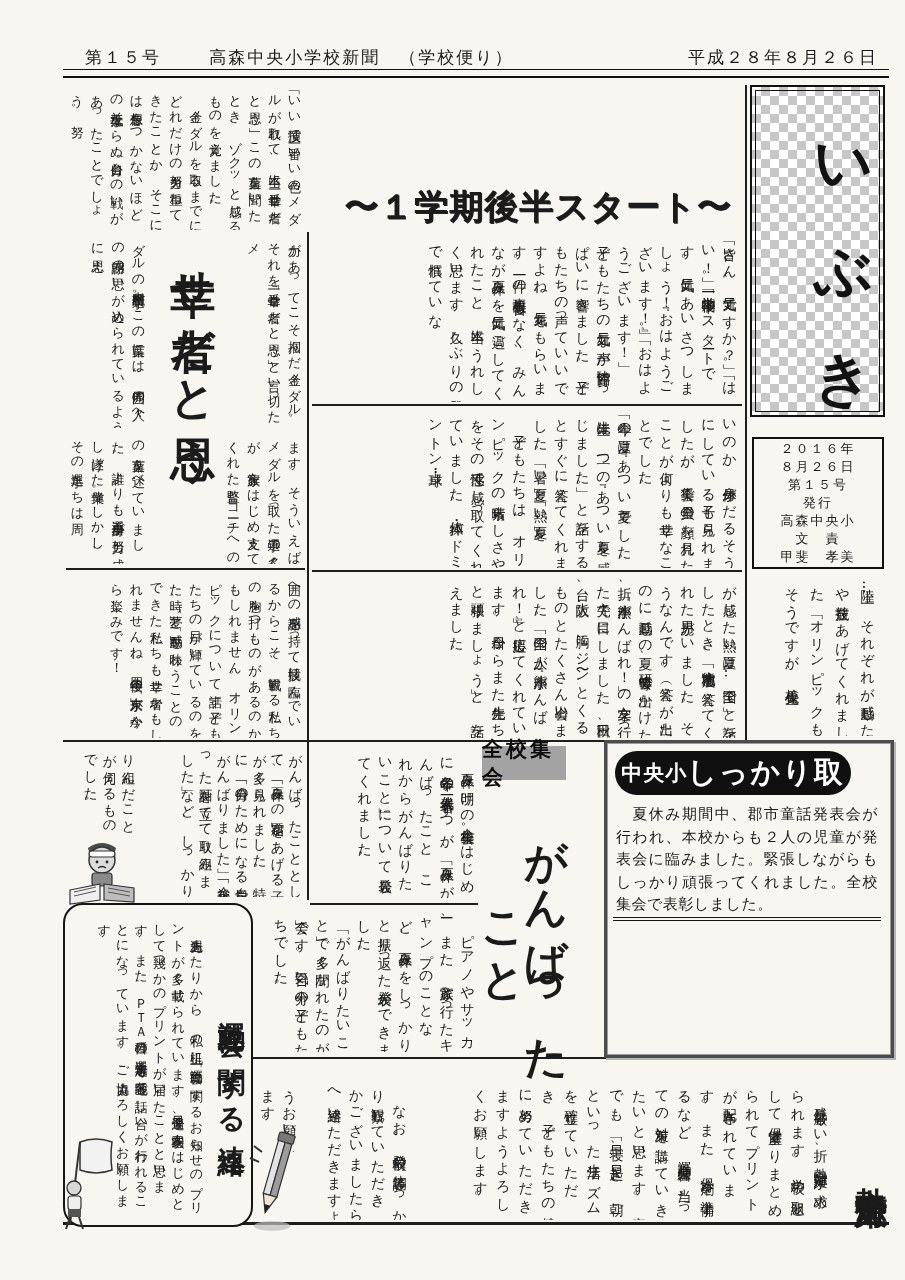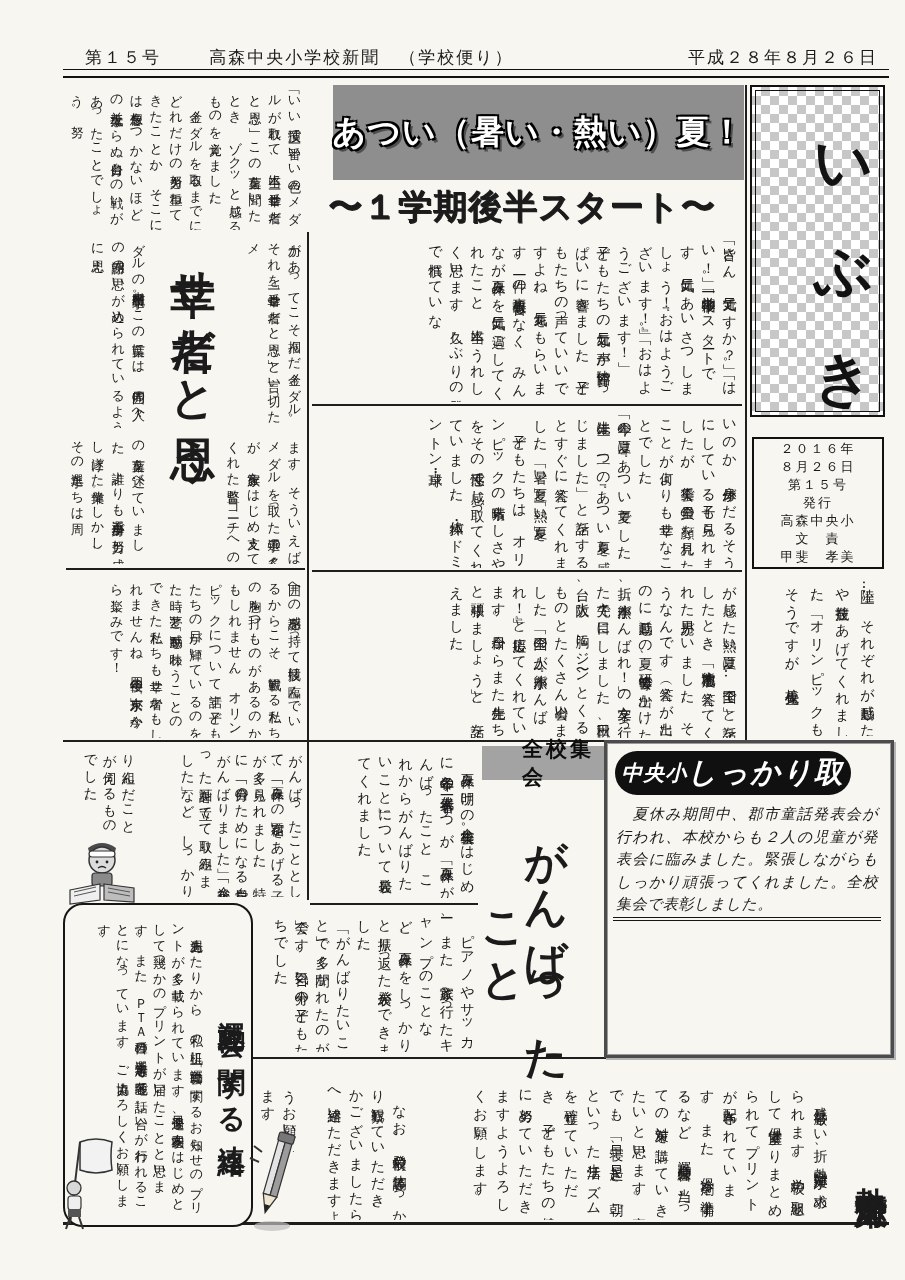--- a/index.html
+++ b/index.html
@@ -9,55 +9,52 @@
   
   .v{position:absolute;writing-mode:vertical-rl;text-orientation:mixed;white-space:pre-line;
      overflow:hidden;line-height:1.5;letter-spacing:1px;}
   .hline{position:absolute;background:#1e1e1e;}
   .vline{position:absolute;background:#1e1e1e;}
   .hdr{font-size:17px;letter-spacing:2px;font-family:"DejaVu Serif",serif;}
   .banner{background:#8e8e8e;display:flex;align-items:center;justify-content:center;}
   .banner-text{color:#fff;font-weight:900;font-size:33px;white-space:nowrap;letter-spacing:1px;
     font-family:"DejaVu Sans","Liberation Sans",sans-serif;
     text-shadow:-2px -2px 0 #000,2px -2px 0 #000,-2px 2px 0 #000,2px 2px 0 #000,4px 4px 0 rgba(0,0,0,.45);}
-  .subtitle{font-size:34px;font-weight:900;letter-spacing:1px;white-space:nowrap;
+  .subtitle{font-size:34px;font-weight:900;text-align:center;letter-spacing:1px;white-space:nowrap;
     font-family:"DejaVu Sans","Liberation Sans",sans-serif;text-shadow:1px 1px 0 #222;}
   .checker{background:#fff;background-image:conic-gradient(#c7c7c7 0 90deg,#ffffff 0 180deg,#c7c7c7 0 270deg,#ffffff 0 360deg);background-size:18px 18px;border:2px solid #111;}
   .checker-inner{position:absolute;inset:3px;border:1px solid #111;}
   .masthead-name{position:absolute;inset:0;writing-mode:vertical-rl;font-size:58px;font-weight:900;
     letter-spacing:36px;text-align:center;padding-top:18px;color:#121212;
     font-family:"DejaVu Sans","Liberation Sans",sans-serif;}
   .pubbox{border:2px solid #111;display:flex;flex-direction:column;justify-content:center;
     text-align:center;font-size:13px;line-height:1.38;letter-spacing:2px;}
   .big-v-head{font-weight:900;text-align:center;font-family:"DejaVu Sans","Liberation Sans",sans-serif;line-height:1.0;}
   .label-box{background:#a3a3a3;color:#0d0d0d;font-weight:900;font-size:21px;letter-spacing:3px;
-    display:flex;align-items:center;justify-content:center;font-family:"DejaVu Sans",sans-serif;padding-left:40px;}
+    display:flex;align-items:center;justify-content:center;font-family:"DejaVu Sans",sans-serif;}
   .deepbox{border:3px solid #4c4c4c;box-shadow:inset 0 0 0 1px #9a9a9a,2px 2px 0 #b5b5b5;background:#f7f6f1;}
   .pill{background:#101010;border-radius:24px;color:#fff;display:flex;align-items:center;justify-content:center;
     font-family:"DejaVu Sans",sans-serif;font-weight:900;}
   .pill .small{font-size:21px;letter-spacing:1px;}
   .pill .large{font-size:29px;letter-spacing:2px;}
   .deep-para{font-size:15px;line-height:1.5;letter-spacing:.5px;text-align:justify;}
   .double-rule{border-top:4px double #161616;}
   .roundbox{border:2.5px solid #161616;border-radius:20px;background:#f7f6f1;}
   .fs13{font-size:13px;} .fs135{font-size:13.5px;} .fs14{font-size:14px;}
 </style>
 </head>
 <body>
 
 <div class="page">
 
   <div class="abs hdr" style="left:85px;top:46px;">第１５号</div>
   <div class="abs hdr" style="left:0;top:46px;width:723px;text-align:center;">高森中央小学校新聞　（学校便り）</div>
   <div class="abs hdr" style="left:688px;top:46px;">平成２８年８月２６日</div>
   <div class="abs" style="left:63px;top:69px;width:826px;height:6px;border-top:1.5px solid #111;border-bottom:2.5px solid #111;"></div>
 
-  <div class="abs banner" style="left:333px;top:85px;width:411px;height:95px;">
-    <span class="banner-text">あつい（暑い・熱い）夏！</span>
-  </div>
   <div class="abs subtitle" style="left:328px;top:184px;width:420px;">〜１学期後半スタート〜</div>
 
   <div class="abs checker" style="left:750px;top:85px;width:131px;height:328px;">
     <div class="checker-inner"></div>
     <div class="masthead-name">いぶき</div>
   </div>
 
   <div class="abs pubbox" style="left:752px;top:437px;width:128px;height:128px;font-family:Liberation Serif, serif;">
     <div>２０１６年</div>
     <div>８月２６日</div>
@@ -112,21 +109,21 @@
       <circle cx="33" cy="24" r="1.4" fill="#222"></circle>
         <circle cx="43" cy="24" r="1.4" fill="#222"></circle>
       <path d="M34 30 Q38 27 42 30" fill="none" stroke="#222" stroke-width="1.3"></path>
       <rect x="28" y="35" width="20" height="13" rx="3" fill="#8a8a8a" stroke="#333" stroke-width="1.2"></rect>
       <path d="M6 52 L36 46 L36 62 L6 66 Z" fill="#efefef" stroke="#333" stroke-width="1.2"></path>
       <path d="M40 46 L70 50 L70 64 L40 62 Z" fill="#bdbdbd" stroke="#333" stroke-width="1.2"></path>
       <path d="M10 54 L32 49 M10 58 L32 53 M44 50 L66 54 M44 54 L66 58" stroke="#555" stroke-width="1"></path>
     </svg>
   </div>
 
-  <div class="abs deepbox" style="left:604px;top:740px;width:284px;height:312px;font-style:italic;">
+  <div class="abs deepbox" style="left:604px;top:740px;width:284px;height:312px;">
     <div class="pill" style="position:absolute;left:8px;top:8px;width:236px;height:44px;">
       <span class="small">中央小</span>
         <span class="large">しっかり取</span>
     </div>
     <div class="deep-para" style="position:absolute;left:9px;top:60px;width:262px;">　夏休み期間中、郡市童話発表会が行われ、本校からも２人の児童が発表会に臨みました。緊張しながらもしっかり頑張ってくれました。全校集会で表彰しました。</div>
     <div class="double-rule" style="position:absolute;left:6px;top:174px;width:268px;"></div>
   </div>
 
   <div class="abs roundbox" style="left:63px;top:903px;width:186px;height:320px;">
     <div class="v big-v-head" style="right:6px;left:auto;top:10px;width:42px;height:300px;font-size:28px;letter-spacing:4px;position:absolute;overflow:visible;">運動会に関する連絡</div>

